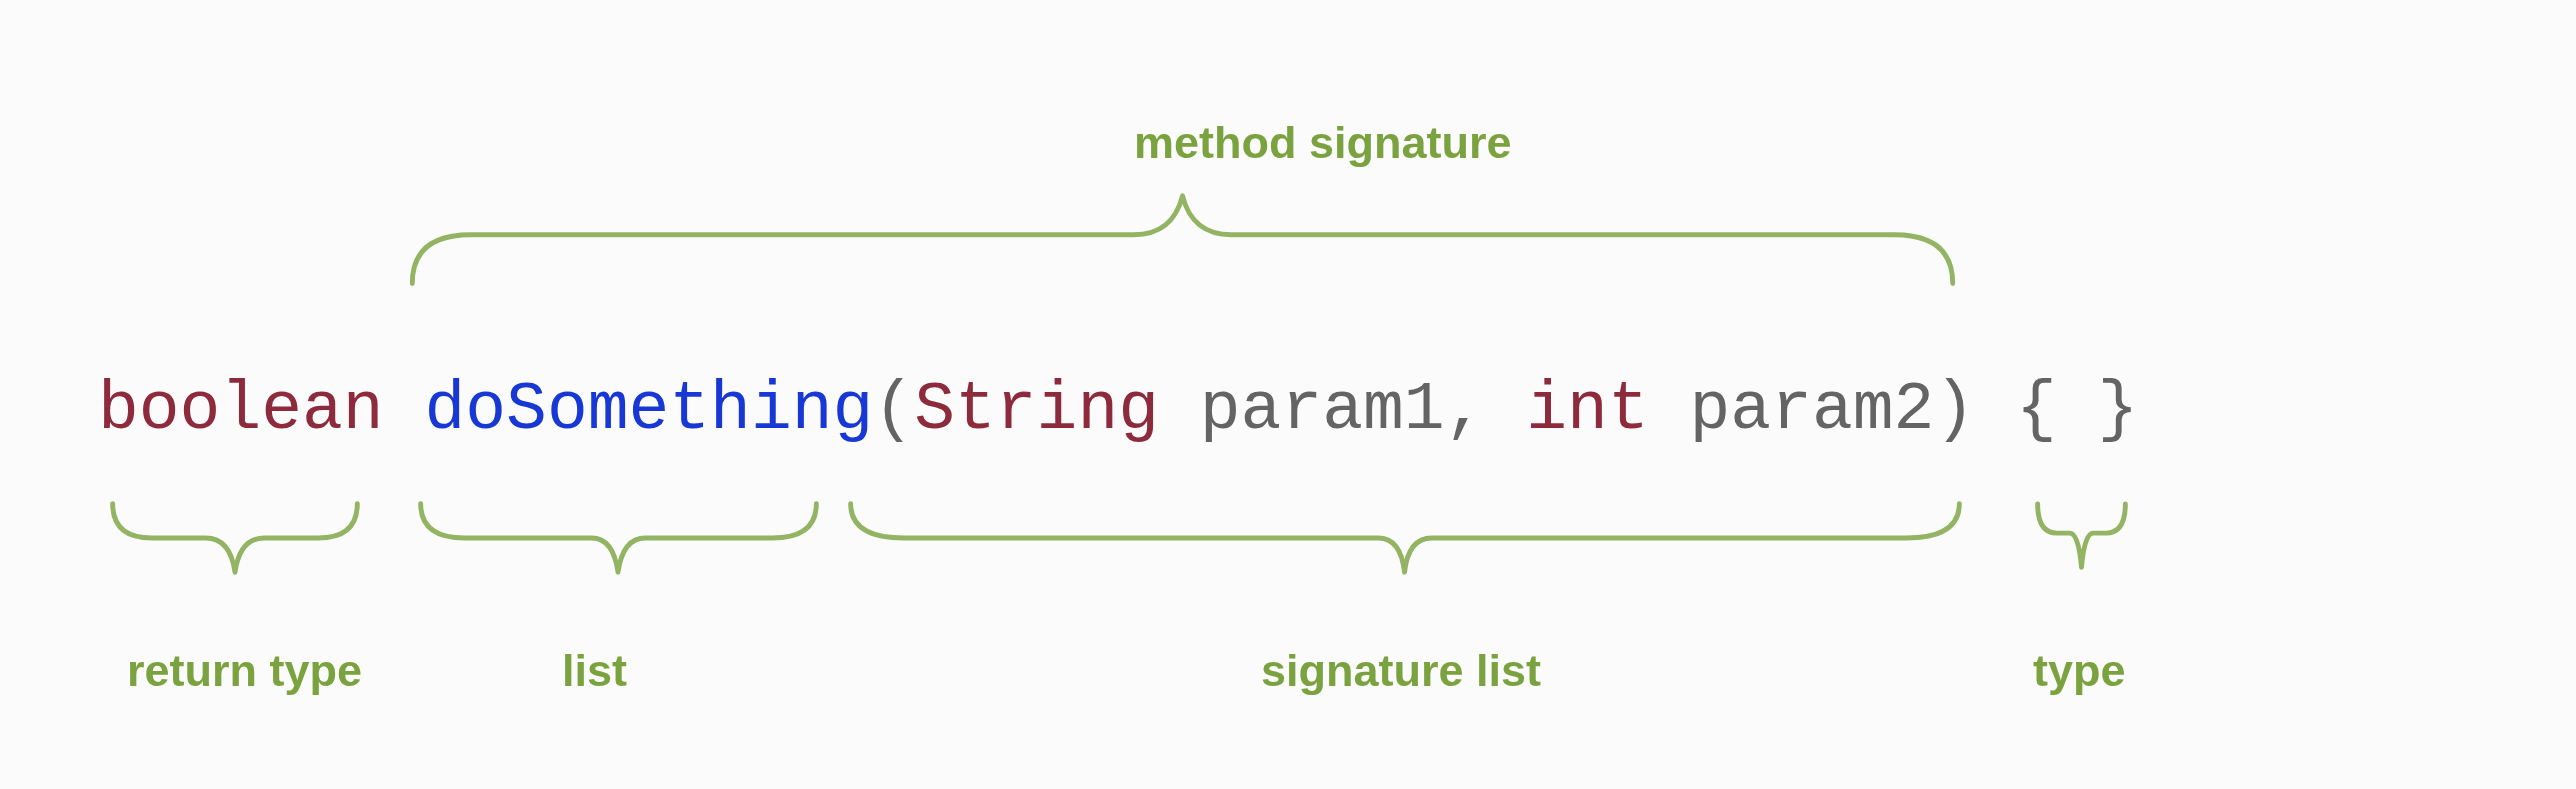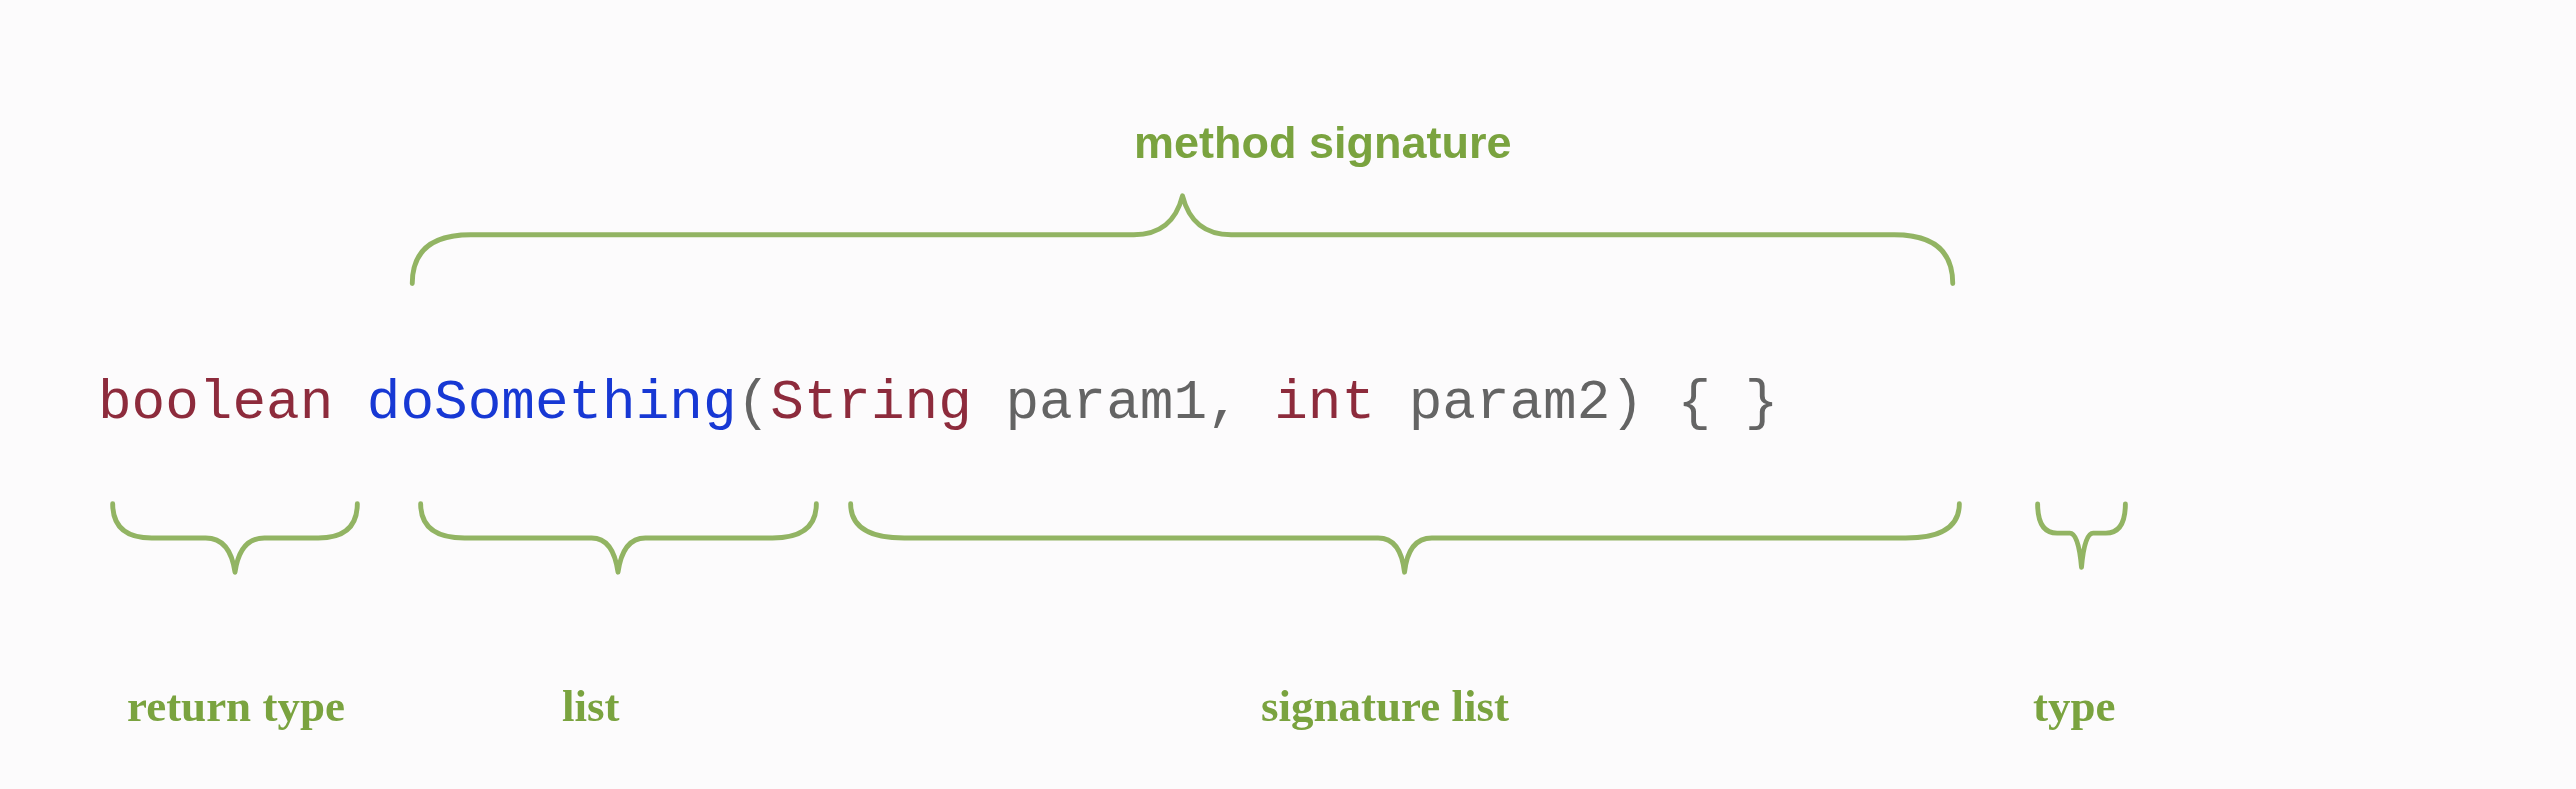--- a/index.html
+++ b/index.html
@@ -19,21 +19,21 @@
     padding: 0 78px;
   }
 
   
   .codeline {
     position: absolute;
     top: 371px;
     left: 98px;
     white-space: nowrap;
     font-family: "Consolas", "Courier New", monospace;
-    font-size: 56px;
+    font-size: 68px;
     letter-spacing: 0px;
     color: #5a5a5a;
   }
   .tk-type   { color: #8d2b3c; }   
   .tk-method { color: #1738d4; }   
   .tk-plain  { color: #646464; }   
   .tk-brace  { color: #646464; }
 
   
   .ann {
@@ -42,21 +42,21 @@
     font-weight: 600;
     color: #7aa33f;
     font-size: 45px;
     white-space: nowrap;
   }
 
   
   .ann-top { top: 117px; }
 
   
-  .ann-bot { top: 680px; font-family: Liberation Serif, serif; }
+  .ann-bot { top: 645px; }
 
   
   .brace {
     position: absolute;
     stroke: #92b463;
     stroke-width: 5;
     fill: none;
     stroke-linecap: round;
     stroke-linejoin: round;
   }

